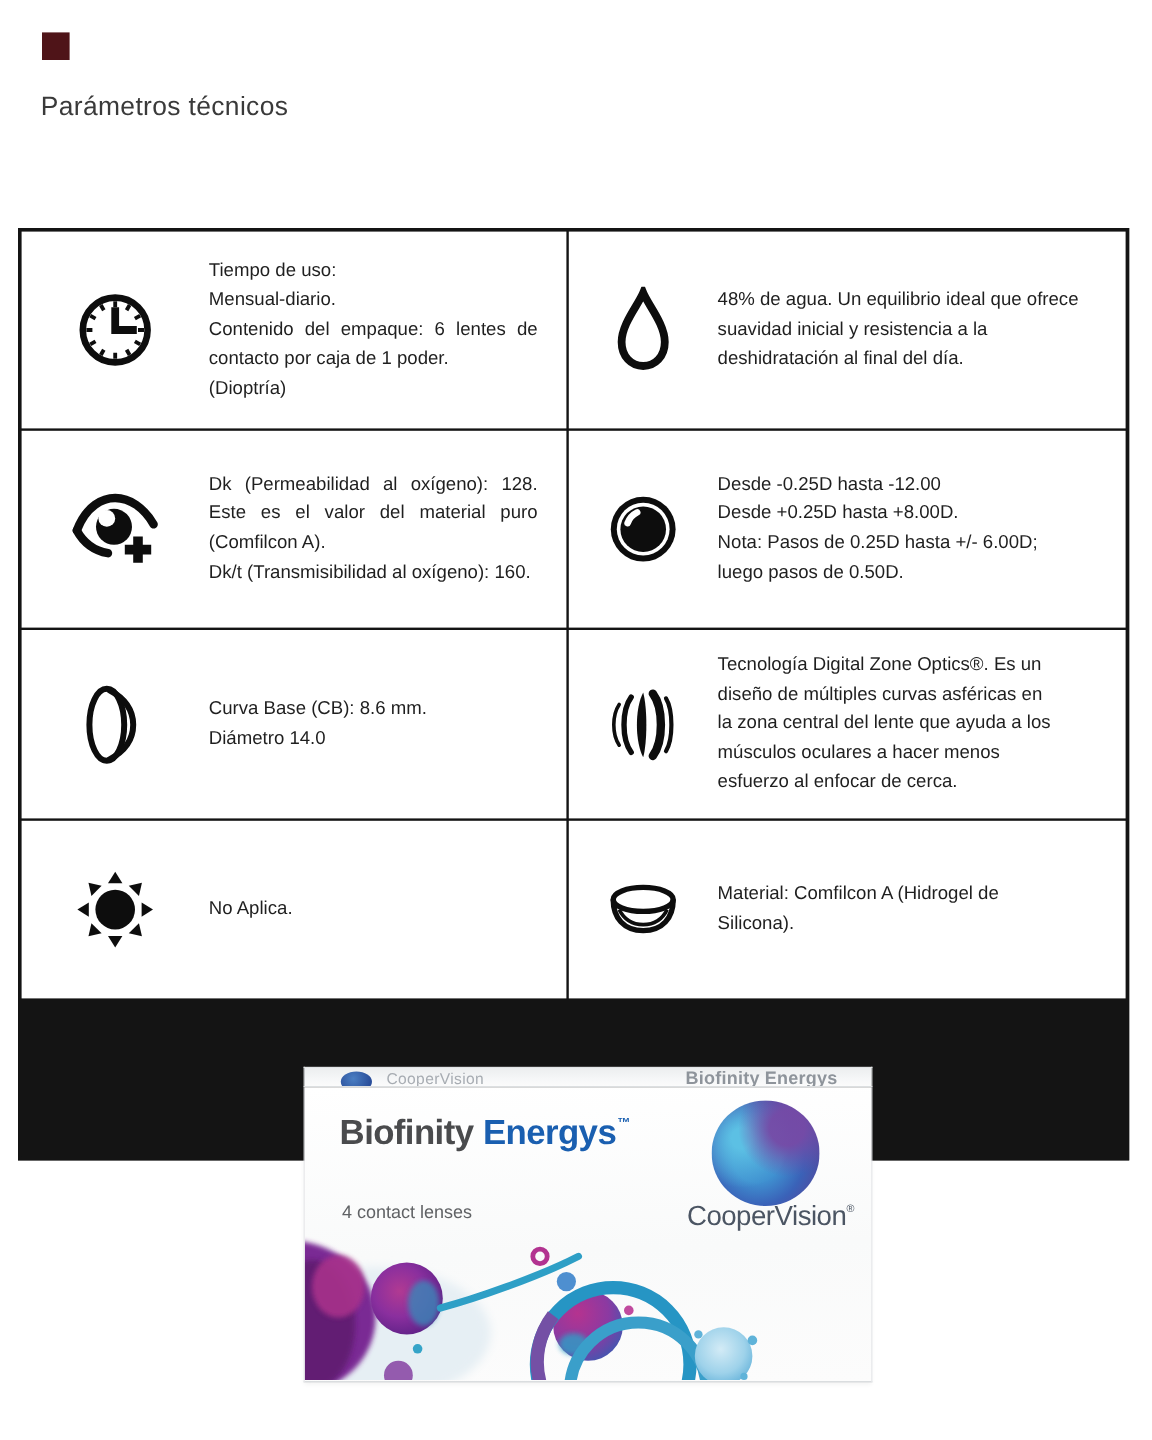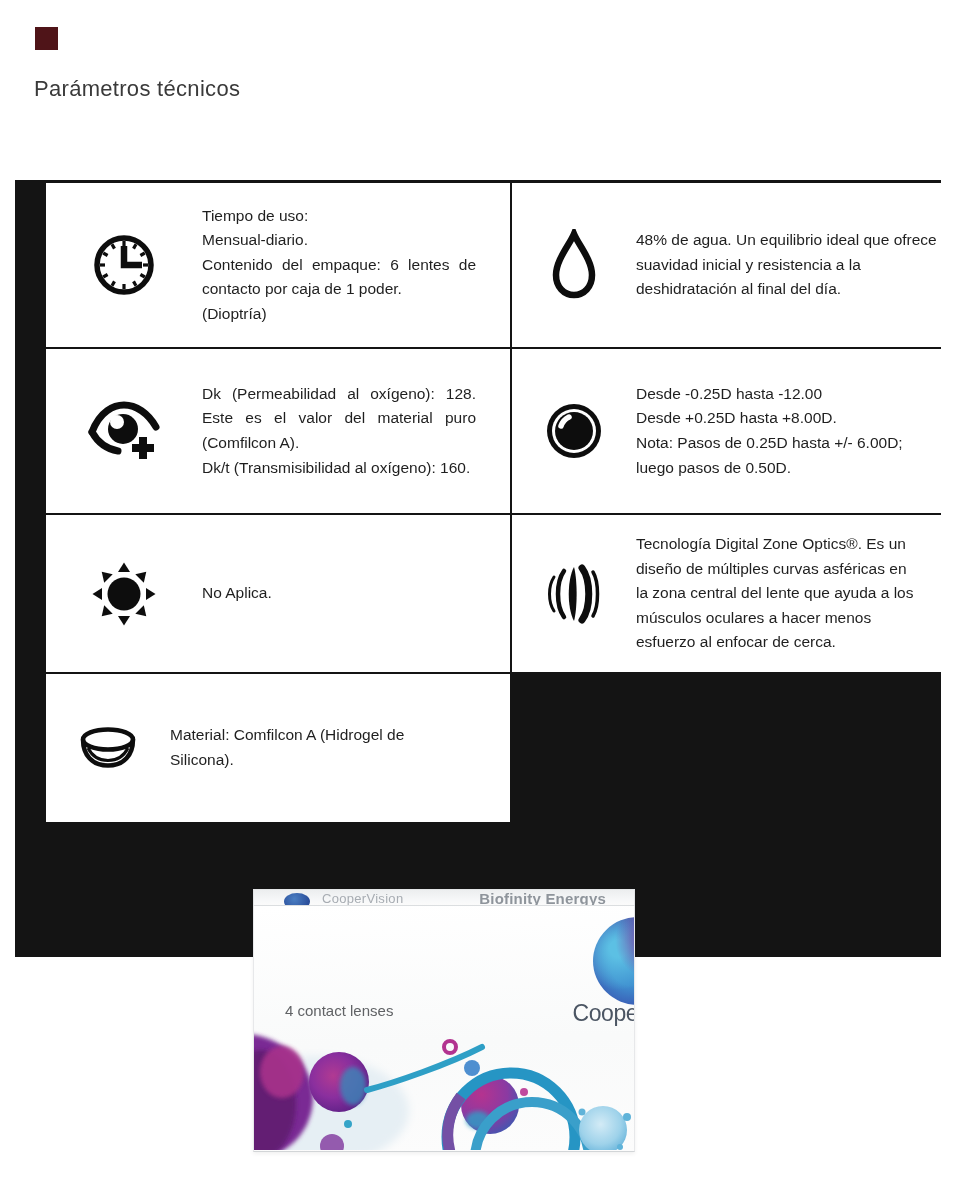--- a/index.html
+++ b/index.html
@@ -8,35 +8,35 @@
     font-family:"Liberation Sans","DejaVu Sans",sans-serif;overflow:hidden;
   }
   
   .corner-marker{position:absolute;left:35px;top:27px;width:23px;height:23px;background:#4f1418;}
   .page-title{
     position:absolute;left:34px;top:76px;font-size:22px;font-weight:400;
     color:#3a3a3a;letter-spacing:.3px;
   }
   
   .spec-table{
-    position:absolute;left:15px;top:180px;width:926px;height:777px;box-sizing:border-box;
+    position:absolute;left:15px;top:190px;width:926px;height:777px;box-sizing:border-box;
     background:#141414;border:3px solid #141414;display:grid;
-    grid-template-columns:1fr 1fr;grid-template-rows:164px 164px 157px 148px;gap:2px;padding-left:28px;
+    grid-template-columns:1fr 1fr;grid-template-rows:164px 164px 157px 148px;gap:2px;
   }
   .cell{background:#ffffff;display:flex;align-items:center;box-sizing:border-box;}
   .iz{flex:none;display:flex;justify-content:center;align-items:center;}
   .iz-left{width:156px;}
   .iz-right{width:124px;}
   .txt{color:#1f1f1f;font-size:15.5px;line-height:24.6px;}
   .txt-left{width:274px;}
   .just{text-align:justify;}
   .txt-right{width:336px;padding-right:4px;}
   .icon svg{display:block;}
   
-  .product-box{position:absolute;left:253px;top:889px;width:382px;}
+  .product-box{position:absolute;left:253px;top:889px;width:474px;}
   .box-flap{
     position:relative;height:17px;overflow:hidden;box-sizing:border-box;
     background:linear-gradient(180deg,#eceeef 0%,#f7f8f9 70%,#fbfbfb 100%);
     border:1px solid #e3e5e7;border-bottom:1px solid #dcdfe1;
   }
   .flap-sphere{position:absolute;left:30px;top:3px;width:26px;height:17px;border-radius:50%;
     background:radial-gradient(circle at 40% 35%,#4a7ec2,#2b4f9b 75%);}
   .flap-brand{position:absolute;left:68px;top:1px;font-size:13px;color:#a7acb2;letter-spacing:.3px;}
   .flap-product{position:absolute;right:28px;top:0px;font-size:15px;font-weight:700;color:#8e949b;letter-spacing:.2px;}
   .box-face{
@@ -122,65 +122,74 @@
       <svg width="62" height="62" viewBox="0 0 62 62">
         <circle cx="31" cy="31" r="27" fill="#0d0d0d"></circle>
         <circle cx="31" cy="31" r="22" fill="#ffffff"></circle>
         <circle cx="31" cy="31" r="19" fill="#0d0d0d"></circle>
         <path d="M18 26 A16 16 0 0 1 26 17" stroke="#ffffff" stroke-width="5.5" fill="none" stroke-linecap="round"></path>
       </svg>
     </div>
     <div class="txt txt-right">Desde -0.25D hasta -12.00<br>Desde +0.25D hasta +8.00D.<br>Nota: Pasos de 0.25D hasta +/- 6.00D;<br>luego pasos de 0.50D.</div>
   </div>
 
-
-  <div class="cell">
-    <div class="iz iz-left icon">
-      <svg width="68" height="68" viewBox="0 0 68 68" fill="#0d0d0d">
-        <circle cx="34" cy="34" r="16.5"></circle>
-        <g>
-          <polygon points="34,2.5 28,12 40,12"></polygon>
-          <g transform="rotate(45 34 34)">
-              <polygon points="34,2.5 28,12 40,12"></polygon>
-            </g>
-          <g transform="rotate(90 34 34)">
-              <polygon points="34,2.5 28,12 40,12"></polygon>
-            </g>
-          <g transform="rotate(135 34 34)">
-              <polygon points="34,2.5 28,12 40,12"></polygon>
-            </g>
-          <g transform="rotate(180 34 34)">
-              <polygon points="34,2.5 28,12 40,12"></polygon>
-            </g>
-          <g transform="rotate(225 34 34)">
-              <polygon points="34,2.5 28,12 40,12"></polygon>
-            </g>
-          <g transform="rotate(270 34 34)">
-              <polygon points="34,2.5 28,12 40,12"></polygon>
-            </g>
-          <g transform="rotate(315 34 34)">
-              <polygon points="34,2.5 28,12 40,12"></polygon>
-            </g>
-        </g>
-      </svg>
-    </div>
-    <div class="txt txt-left">No Aplica.</div>
+  <div class="cell">
+    <div class="iz iz-left icon">
+      <svg width="52" height="72" viewBox="0 0 52 72" fill="none" stroke="#0d0d0d">
+        <ellipse cx="19" cy="36" rx="14.5" ry="30" stroke-width="5"></ellipse>
+        <path d="M21 7 C36 15 41 25 41 36 C41 47 36 57 21 65" stroke-width="5" stroke-linecap="round"></path>
+      </svg>
+    </div>
+    <div class="txt txt-left">Curva Base (CB): 8.6 mm.<br>Diámetro 14.0</div>
   </div>
 
   <div class="cell">
     <div class="iz iz-right icon">
       <svg width="66" height="72" viewBox="0 0 66 72" fill="none">
         <path d="M13 19 C7 28 7 44 13 53" stroke="#0d0d0d" stroke-width="3" stroke-linecap="round"></path>
         <path d="M23 13 C15 24 15 48 23 59" stroke="#0d0d0d" stroke-width="4.5" stroke-linecap="round"></path>
         <path d="M33 9 C26 22 26 50 33 63 C36.5 50 36.5 22 33 9 Z" fill="#0d0d0d"></path>
         <path d="M41 10 C50 22 50 50 41 62" stroke="#0d0d0d" stroke-width="7" stroke-linecap="round" fill="none"></path>
         <path d="M52 14 C58 24 58 48 52 58" stroke="#0d0d0d" stroke-width="3.5" stroke-linecap="round"></path>
       </svg>
     </div>
     <div class="txt txt-right">Tecnología Digital Zone Optics®. Es un<br>diseño de múltiples curvas asféricas en<br>la zona central del lente que ayuda a los<br>músculos oculares a hacer menos<br>esfuerzo al enfocar de cerca.</div>
+  </div>
+
+  <div class="cell">
+    <div class="iz iz-left icon">
+      <svg width="68" height="68" viewBox="0 0 68 68" fill="#0d0d0d">
+        <circle cx="34" cy="34" r="16.5"></circle>
+        <g>
+          <polygon points="34,2.5 28,12 40,12"></polygon>
+          <g transform="rotate(45 34 34)">
+              <polygon points="34,2.5 28,12 40,12"></polygon>
+            </g>
+          <g transform="rotate(90 34 34)">
+              <polygon points="34,2.5 28,12 40,12"></polygon>
+            </g>
+          <g transform="rotate(135 34 34)">
+              <polygon points="34,2.5 28,12 40,12"></polygon>
+            </g>
+          <g transform="rotate(180 34 34)">
+              <polygon points="34,2.5 28,12 40,12"></polygon>
+            </g>
+          <g transform="rotate(225 34 34)">
+              <polygon points="34,2.5 28,12 40,12"></polygon>
+            </g>
+          <g transform="rotate(270 34 34)">
+              <polygon points="34,2.5 28,12 40,12"></polygon>
+            </g>
+          <g transform="rotate(315 34 34)">
+              <polygon points="34,2.5 28,12 40,12"></polygon>
+            </g>
+        </g>
+      </svg>
+    </div>
+    <div class="txt txt-left">No Aplica.</div>
   </div>
 
   <div class="cell">
     <div class="iz iz-right icon">
       <svg width="58" height="44" viewBox="0 0 58 44" fill="none" stroke="#0d0d0d">
         <ellipse cx="29" cy="13.5" rx="25" ry="10" stroke-width="4.5"></ellipse>
         <path d="M4 13.5 C4 29 13 39.5 29 39.5 C45 39.5 54 29 54 13.5" stroke-width="4.5"></path>
         <path d="M9 22 C13 30 20 34.5 29 34.5 C38 34.5 45 30 49 22" stroke-width="3"></path>
       </svg>
     </div>
@@ -244,17 +253,18 @@
       <circle cx="257" cy="231" r="64" stroke="#2695c4" stroke-width="11" fill="none"></circle>
       <path d="M196 246 A64 64 0 0 1 207 190" stroke="#7450a5" stroke-width="11" fill="none"></path>
       <circle cx="278" cy="253" r="57" stroke="#3a9fca" stroke-width="10" fill="none"></circle>
 
       <circle cx="349" cy="224" r="24" fill="url(#gBall3)"></circle>
       <circle cx="328" cy="206" r="3.5" fill="#5fb3d9"></circle>
       <circle cx="373" cy="211" r="4" fill="#5fb3d9"></circle>
       <circle cx="366" cy="241" r="3" fill="#5fb3d9"></circle>
     </svg>
 
+    <div class="box-title"><span class="bt-gray">Biofinity</span><span class="bt-blue">Energys</span><span class="bt-tm">™</span></div>
     <div class="box-count">4 contact lenses</div>
     <div class="big-sphere"></div>
     <div class="brand-logo"><span>CooperVision</span><span class="brand-reg">®</span></div>
   </div>
 </div>
 
 </body></html>

